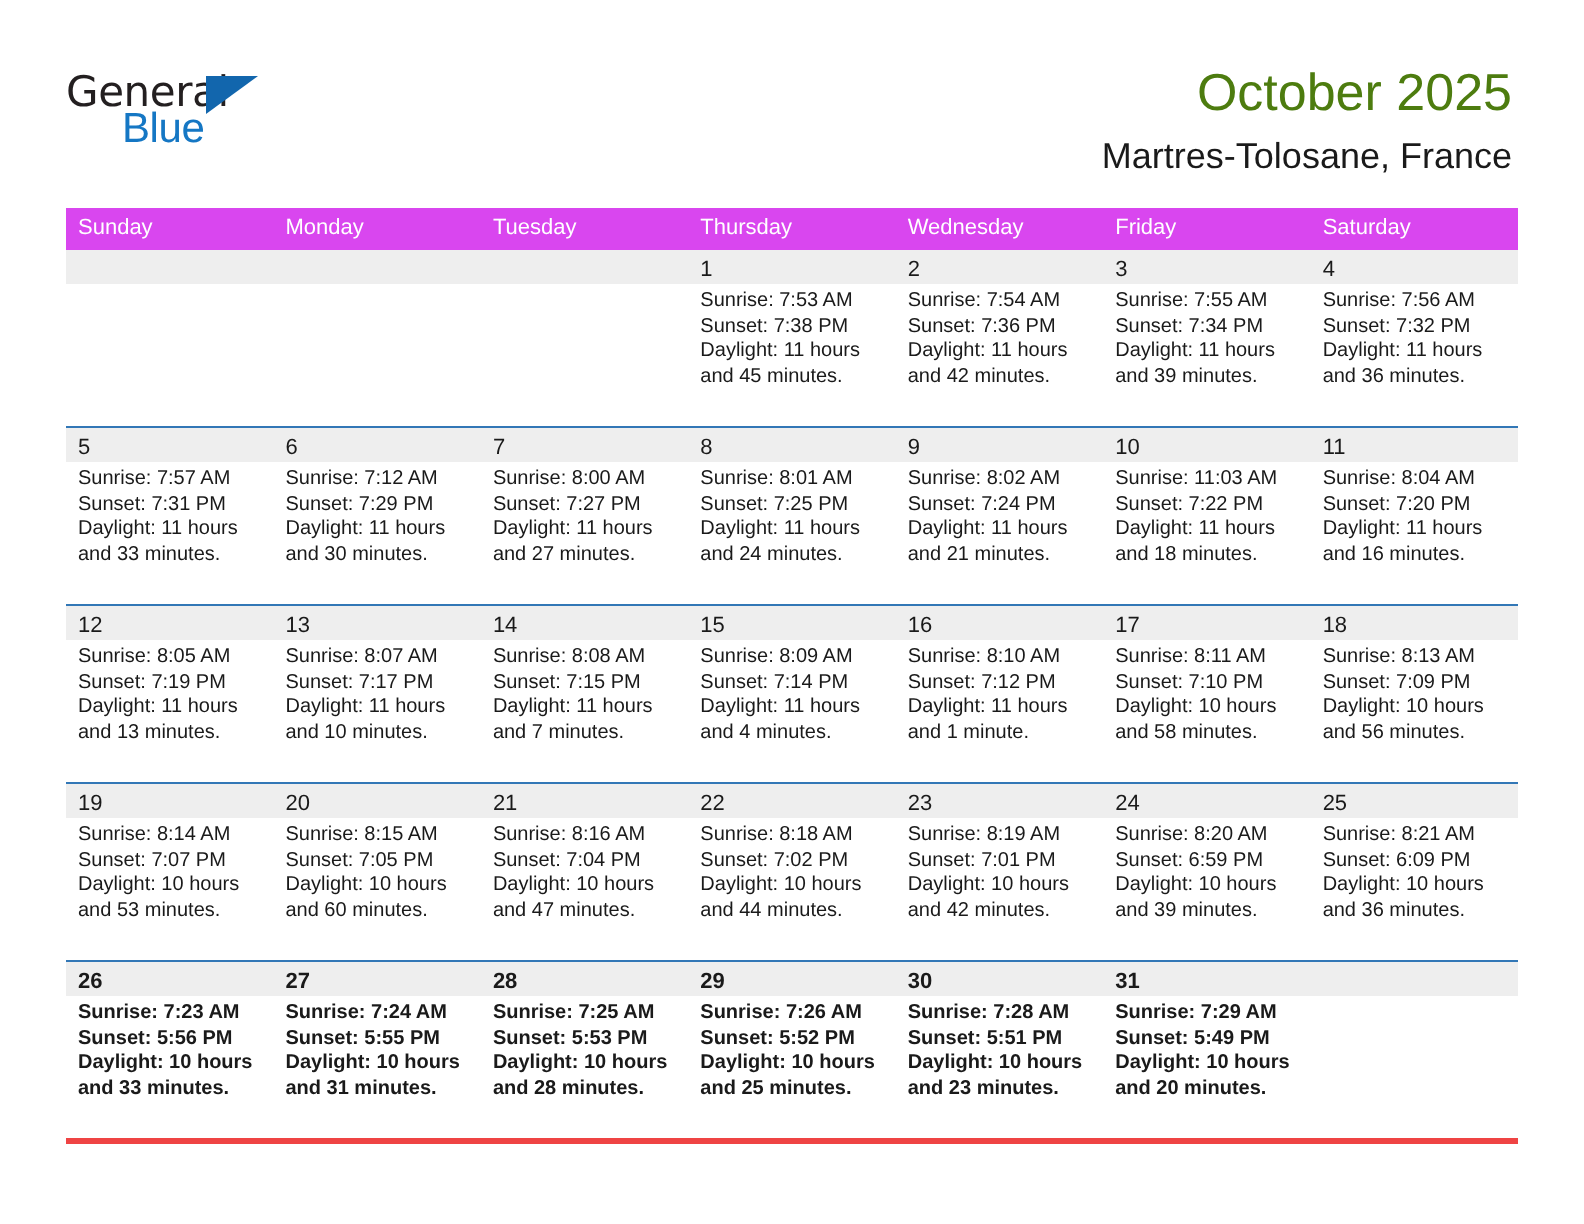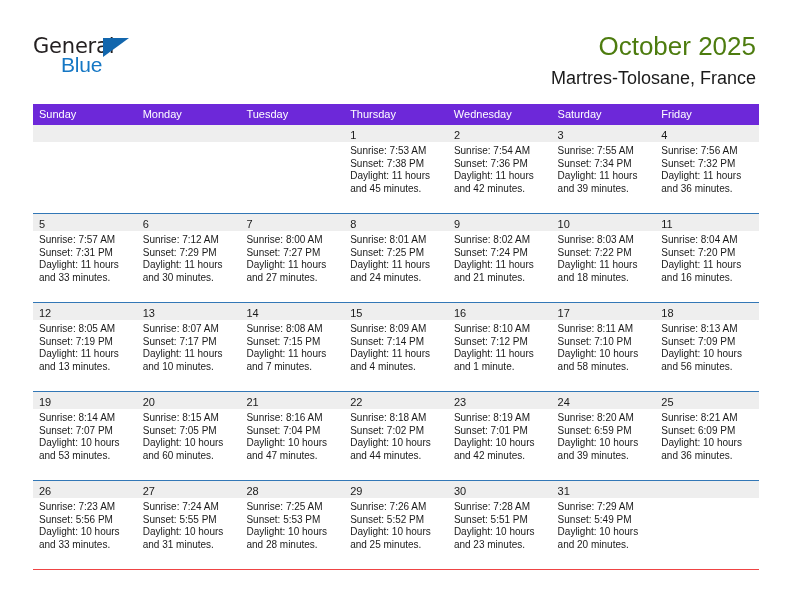--- a/index.html
+++ b/index.html
@@ -88,42 +88,42 @@
   
   .calendar {
     position: absolute;
     left: 33px;
     top: 104px;
     width: 726px;
   }
   .weekdays {
     display: flex;
     width: 100%;
-    background: #6d28d9;
-    justify-content: flex-end;
+    background: #d946ef;
   }
   .weekday {
     flex: 1 1 0;
     box-sizing: border-box;
     height: 21px;
     line-height: 21px;
     padding-left: 6px;
     font-size: 11px;
     color: #ffffff;
     white-space: nowrap;
     overflow: hidden;
   }
   .week {
     display: flex;
     width: 100%;
     border-bottom: 1px solid #3277b6;
     box-sizing: border-box;
   }
   .week:last-child {
-    border-bottom: 1px solid #ef4444;
+    border-bottom: 3px solid #ef4444;
+    font-weight: bold;
   }
   .day {
     flex: 1 1 0;
     box-sizing: border-box;
     height: 88px;
     background: #ffffff;
     position: relative;
     overflow: hidden;
   }
   .day-num-strip {
@@ -171,22 +171,22 @@
 
   </div>
 
   <div class="calendar">
     <div class="weekdays" id="weekday-row">
         <div class="weekday">Sunday</div>
         <div class="weekday">Monday</div>
         <div class="weekday">Tuesday</div>
         <div class="weekday">Thursday</div>
         <div class="weekday">Wednesday</div>
+        <div class="weekday">Friday</div>
         <div class="weekday">Saturday</div>
-        <div class="weekday">Friday</div>
       </div>
     <div id="weeks-container">
         <div class="week">
           <div class="day empty">
             <div class="day-num-strip"><span class="day-num"></span></div>
             <div class="day-body"></div>
           </div>
           <div class="day empty">
             <div class="day-num-strip"><span class="day-num"></span></div>
             <div class="day-body"></div>
@@ -274,21 +274,21 @@
             <div class="day-body">
               <div class="day-line">Sunrise: 8:02 AM</div>
               <div class="day-line">Sunset: 7:24 PM</div>
               <div class="day-line">Daylight: 11 hours</div>
               <div class="day-line">and 21 minutes.</div>
             </div>
           </div>
           <div class="day">
             <div class="day-num-strip"><span class="day-num">10</span></div>
             <div class="day-body">
-              <div class="day-line">Sunrise: 8:03 AM</div>
+              <div class="day-line">Sunrise: 11:03 AM</div>
               <div class="day-line">Sunset: 7:22 PM</div>
               <div class="day-line">Daylight: 11 hours</div>
               <div class="day-line">and 18 minutes.</div>
             </div>
           </div>
           <div class="day">
             <div class="day-num-strip"><span class="day-num">11</span></div>
             <div class="day-body">
               <div class="day-line">Sunrise: 8:04 AM</div>
               <div class="day-line">Sunset: 7:20 PM</div>

